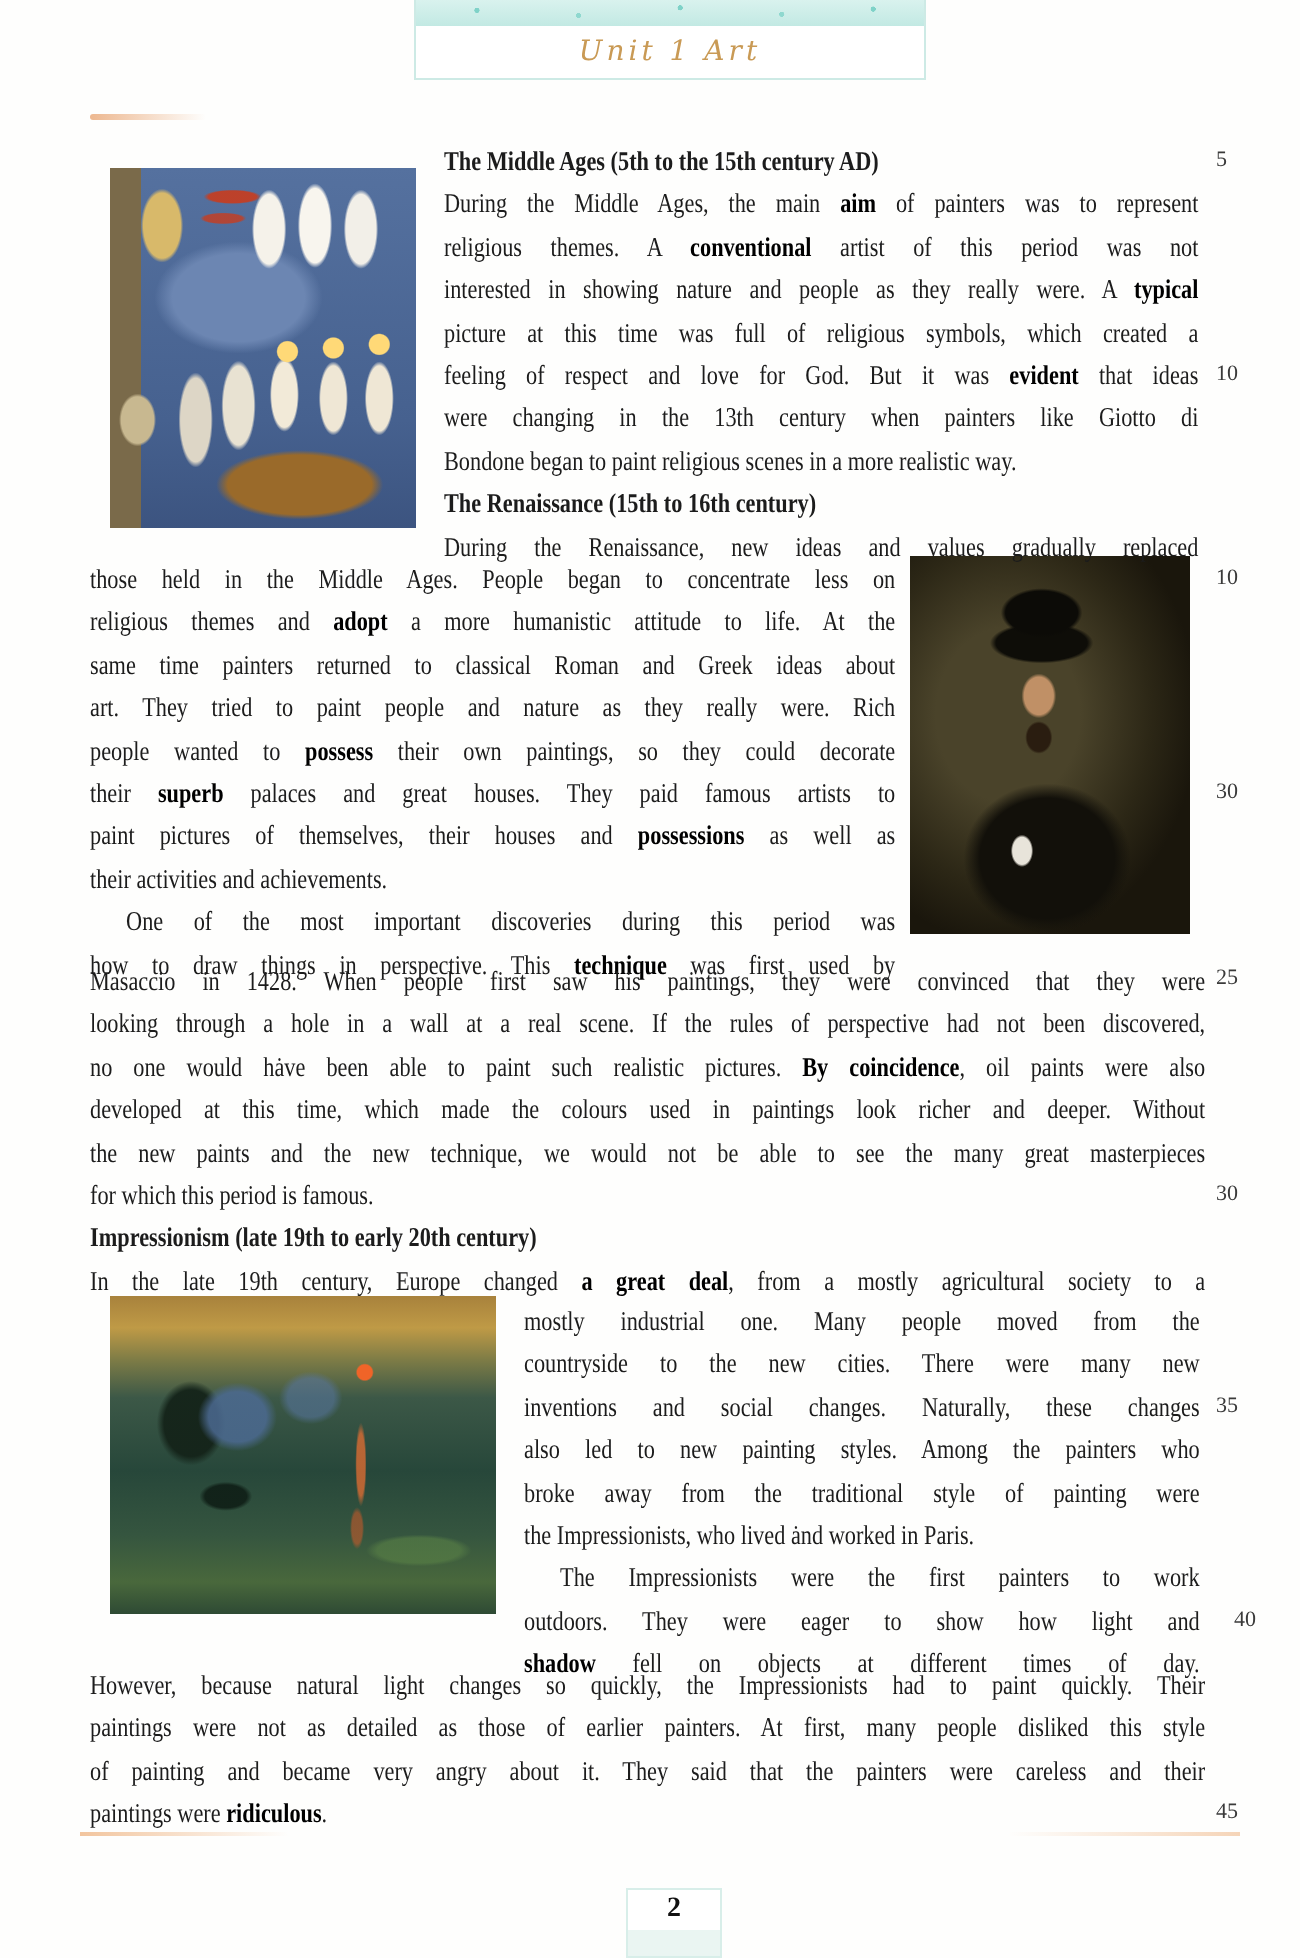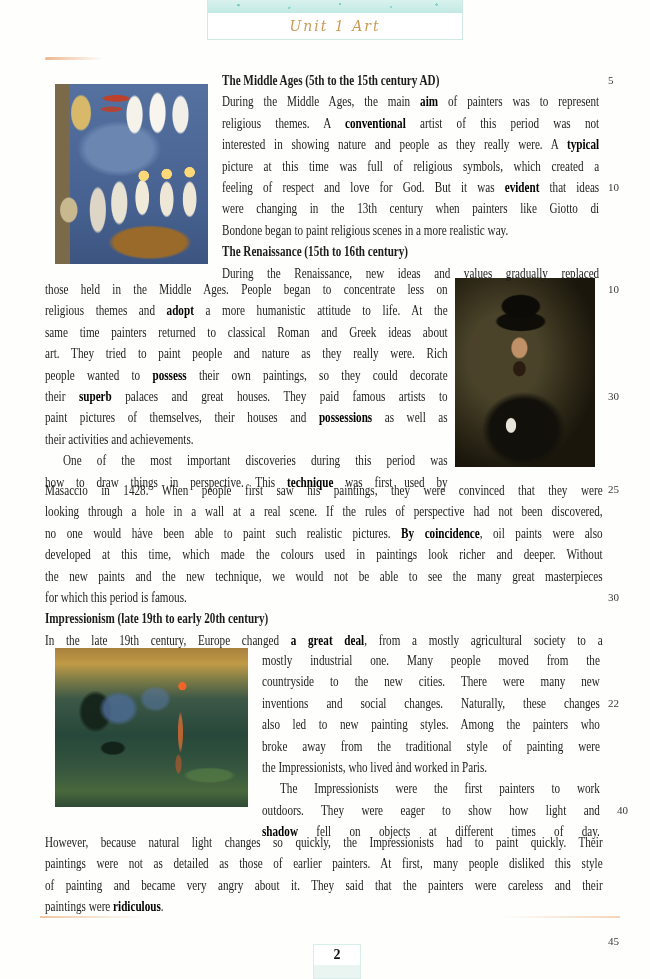--- a/index.html
+++ b/index.html
@@ -196,23 +196,23 @@
       </div>
     </div>
 
   <div id="line-numbers">
       <span style="top: 70px;">5</span>
       <span style="top: 177px;">10</span>
       <span style="top: 279px;">10</span>
       <span style="top: 386px;">30</span>
       <span style="top: 479px;">25</span>
       <span style="top: 587px;">30</span>
-      <span style="top: 693px;">22</span>
+      <span style="top: 693px;">35</span>
       <span style="top: 800px; text-align: right;">40</span>
-      <span style="top: 896px; margin-top: 35px;">45</span>
+      <span style="top: 896px;">45</span>
     </div>
 
   <div class="smudge-bottom"></div>
 
   <div id="page-num-box">
     <span id="page-num">2</span>
     <div id="page-num-strip"></div>
   </div>
 
 </div>

